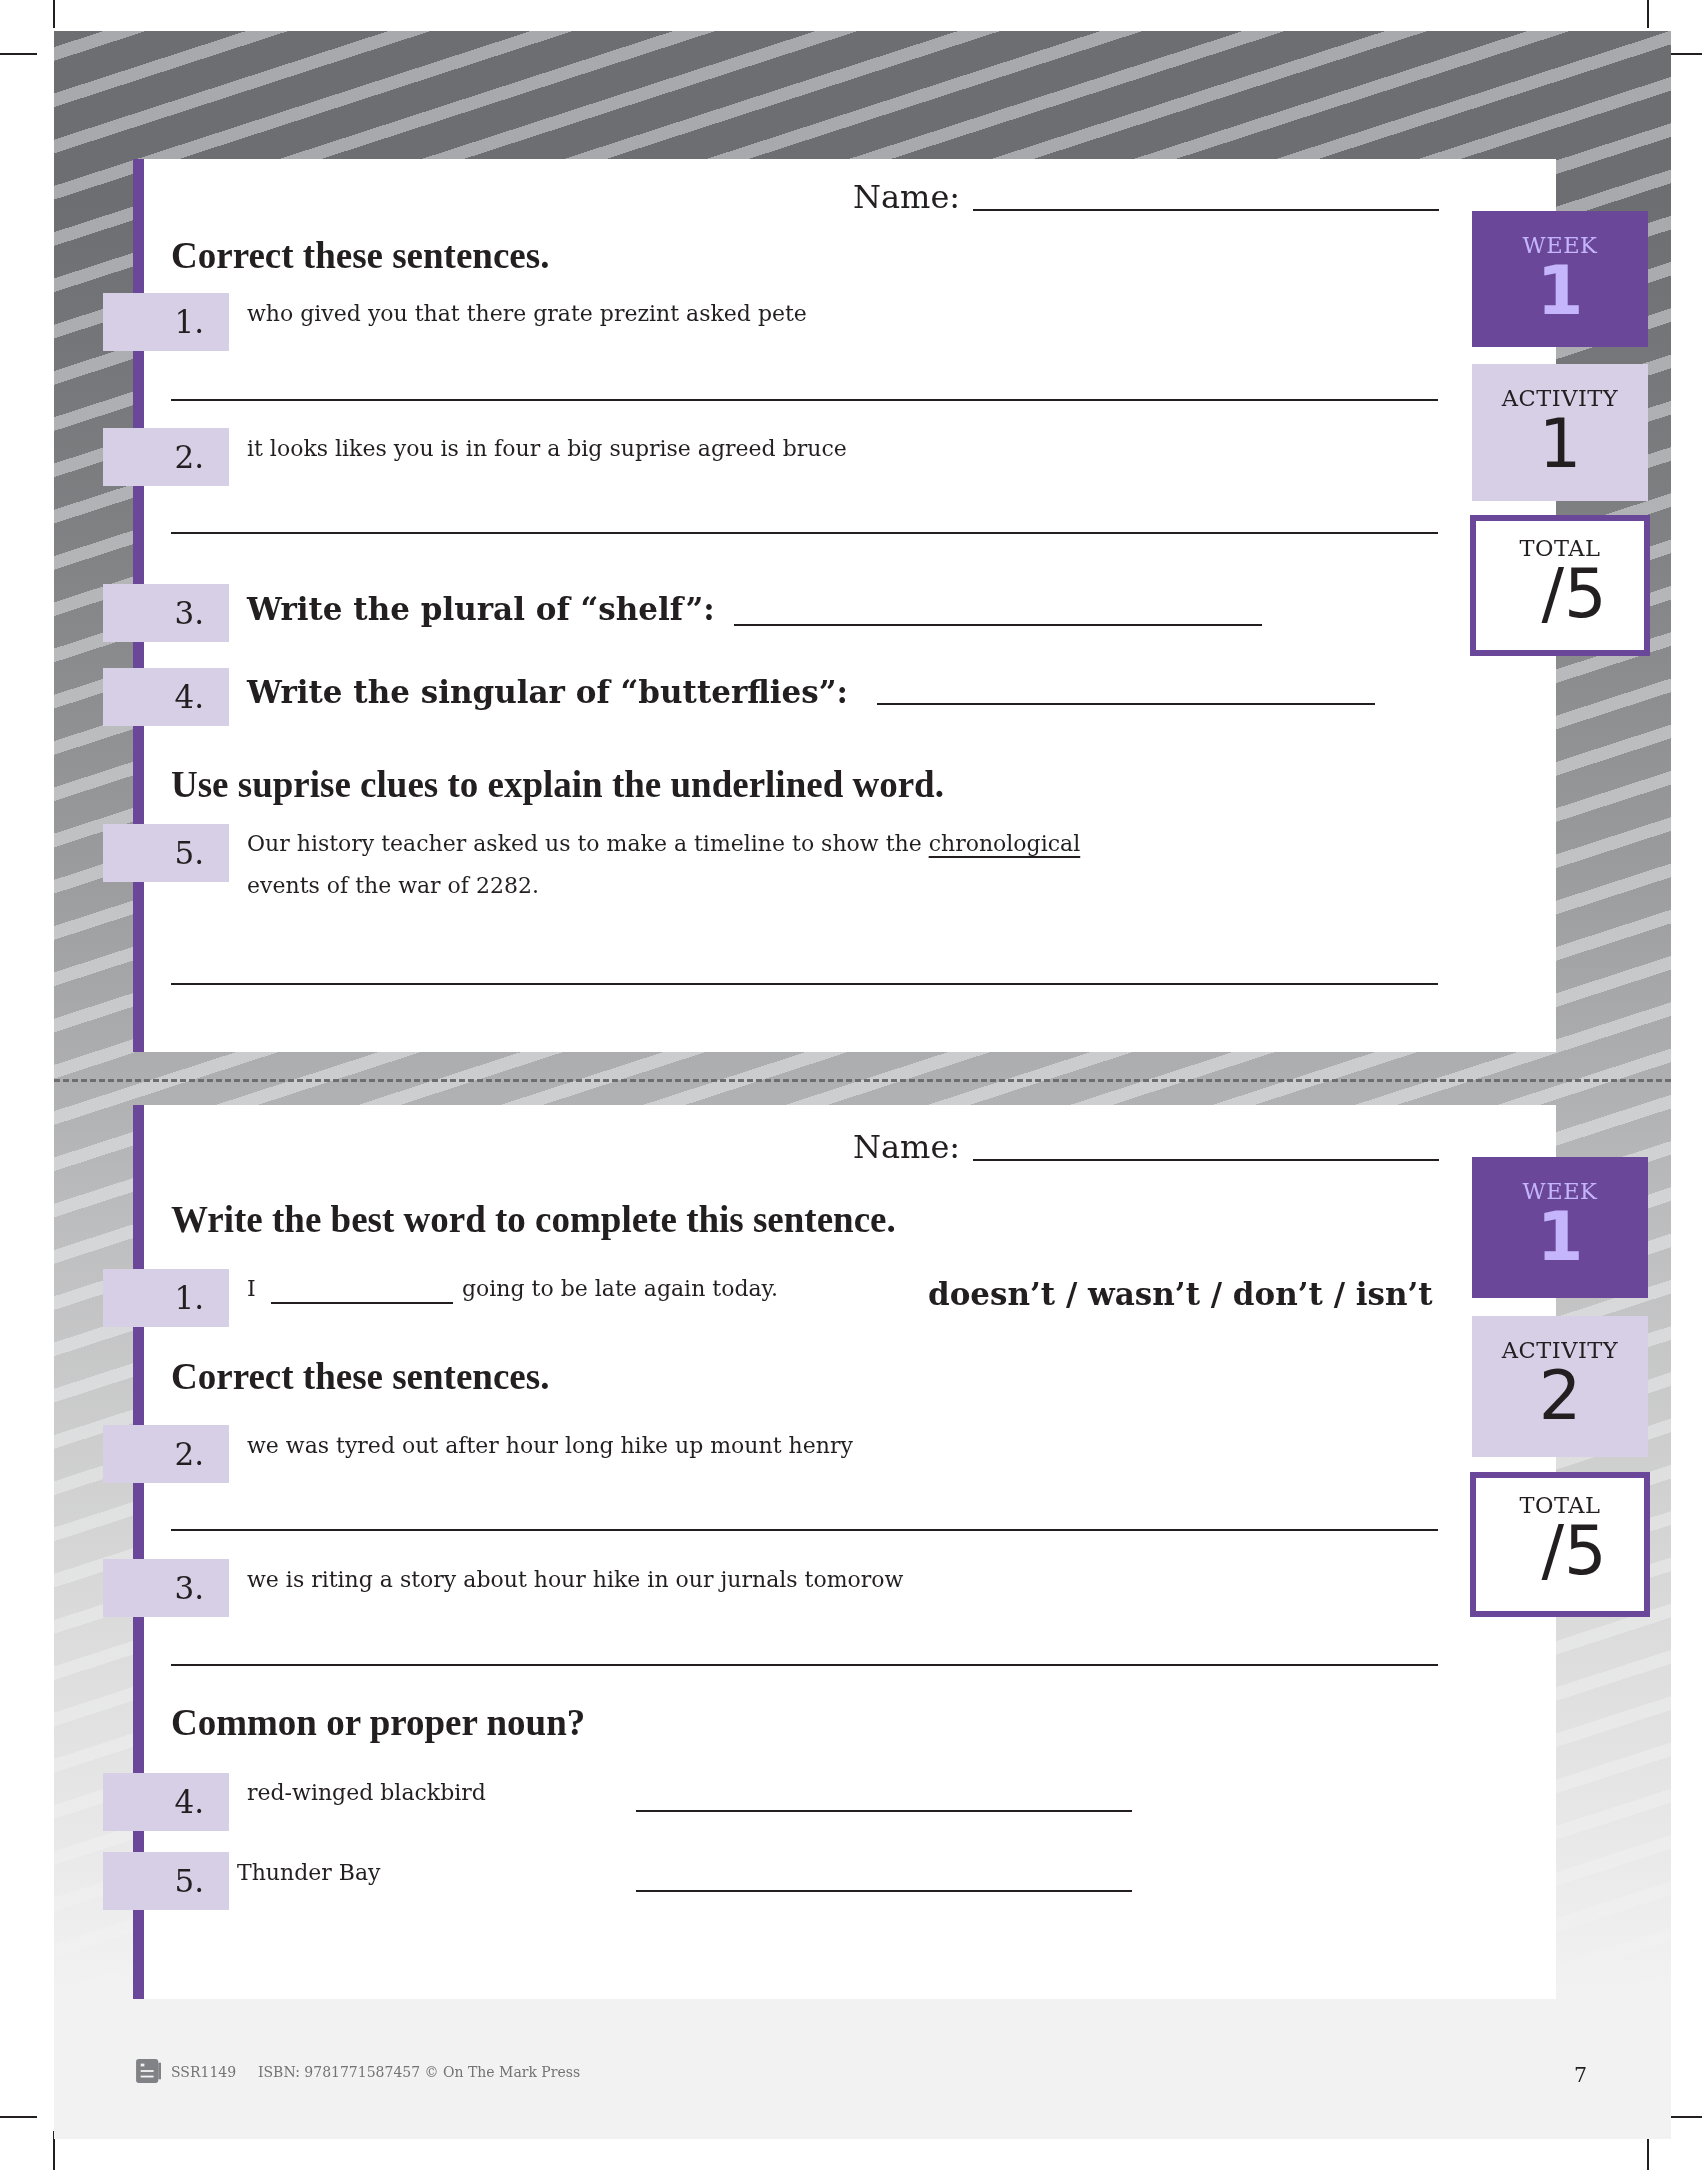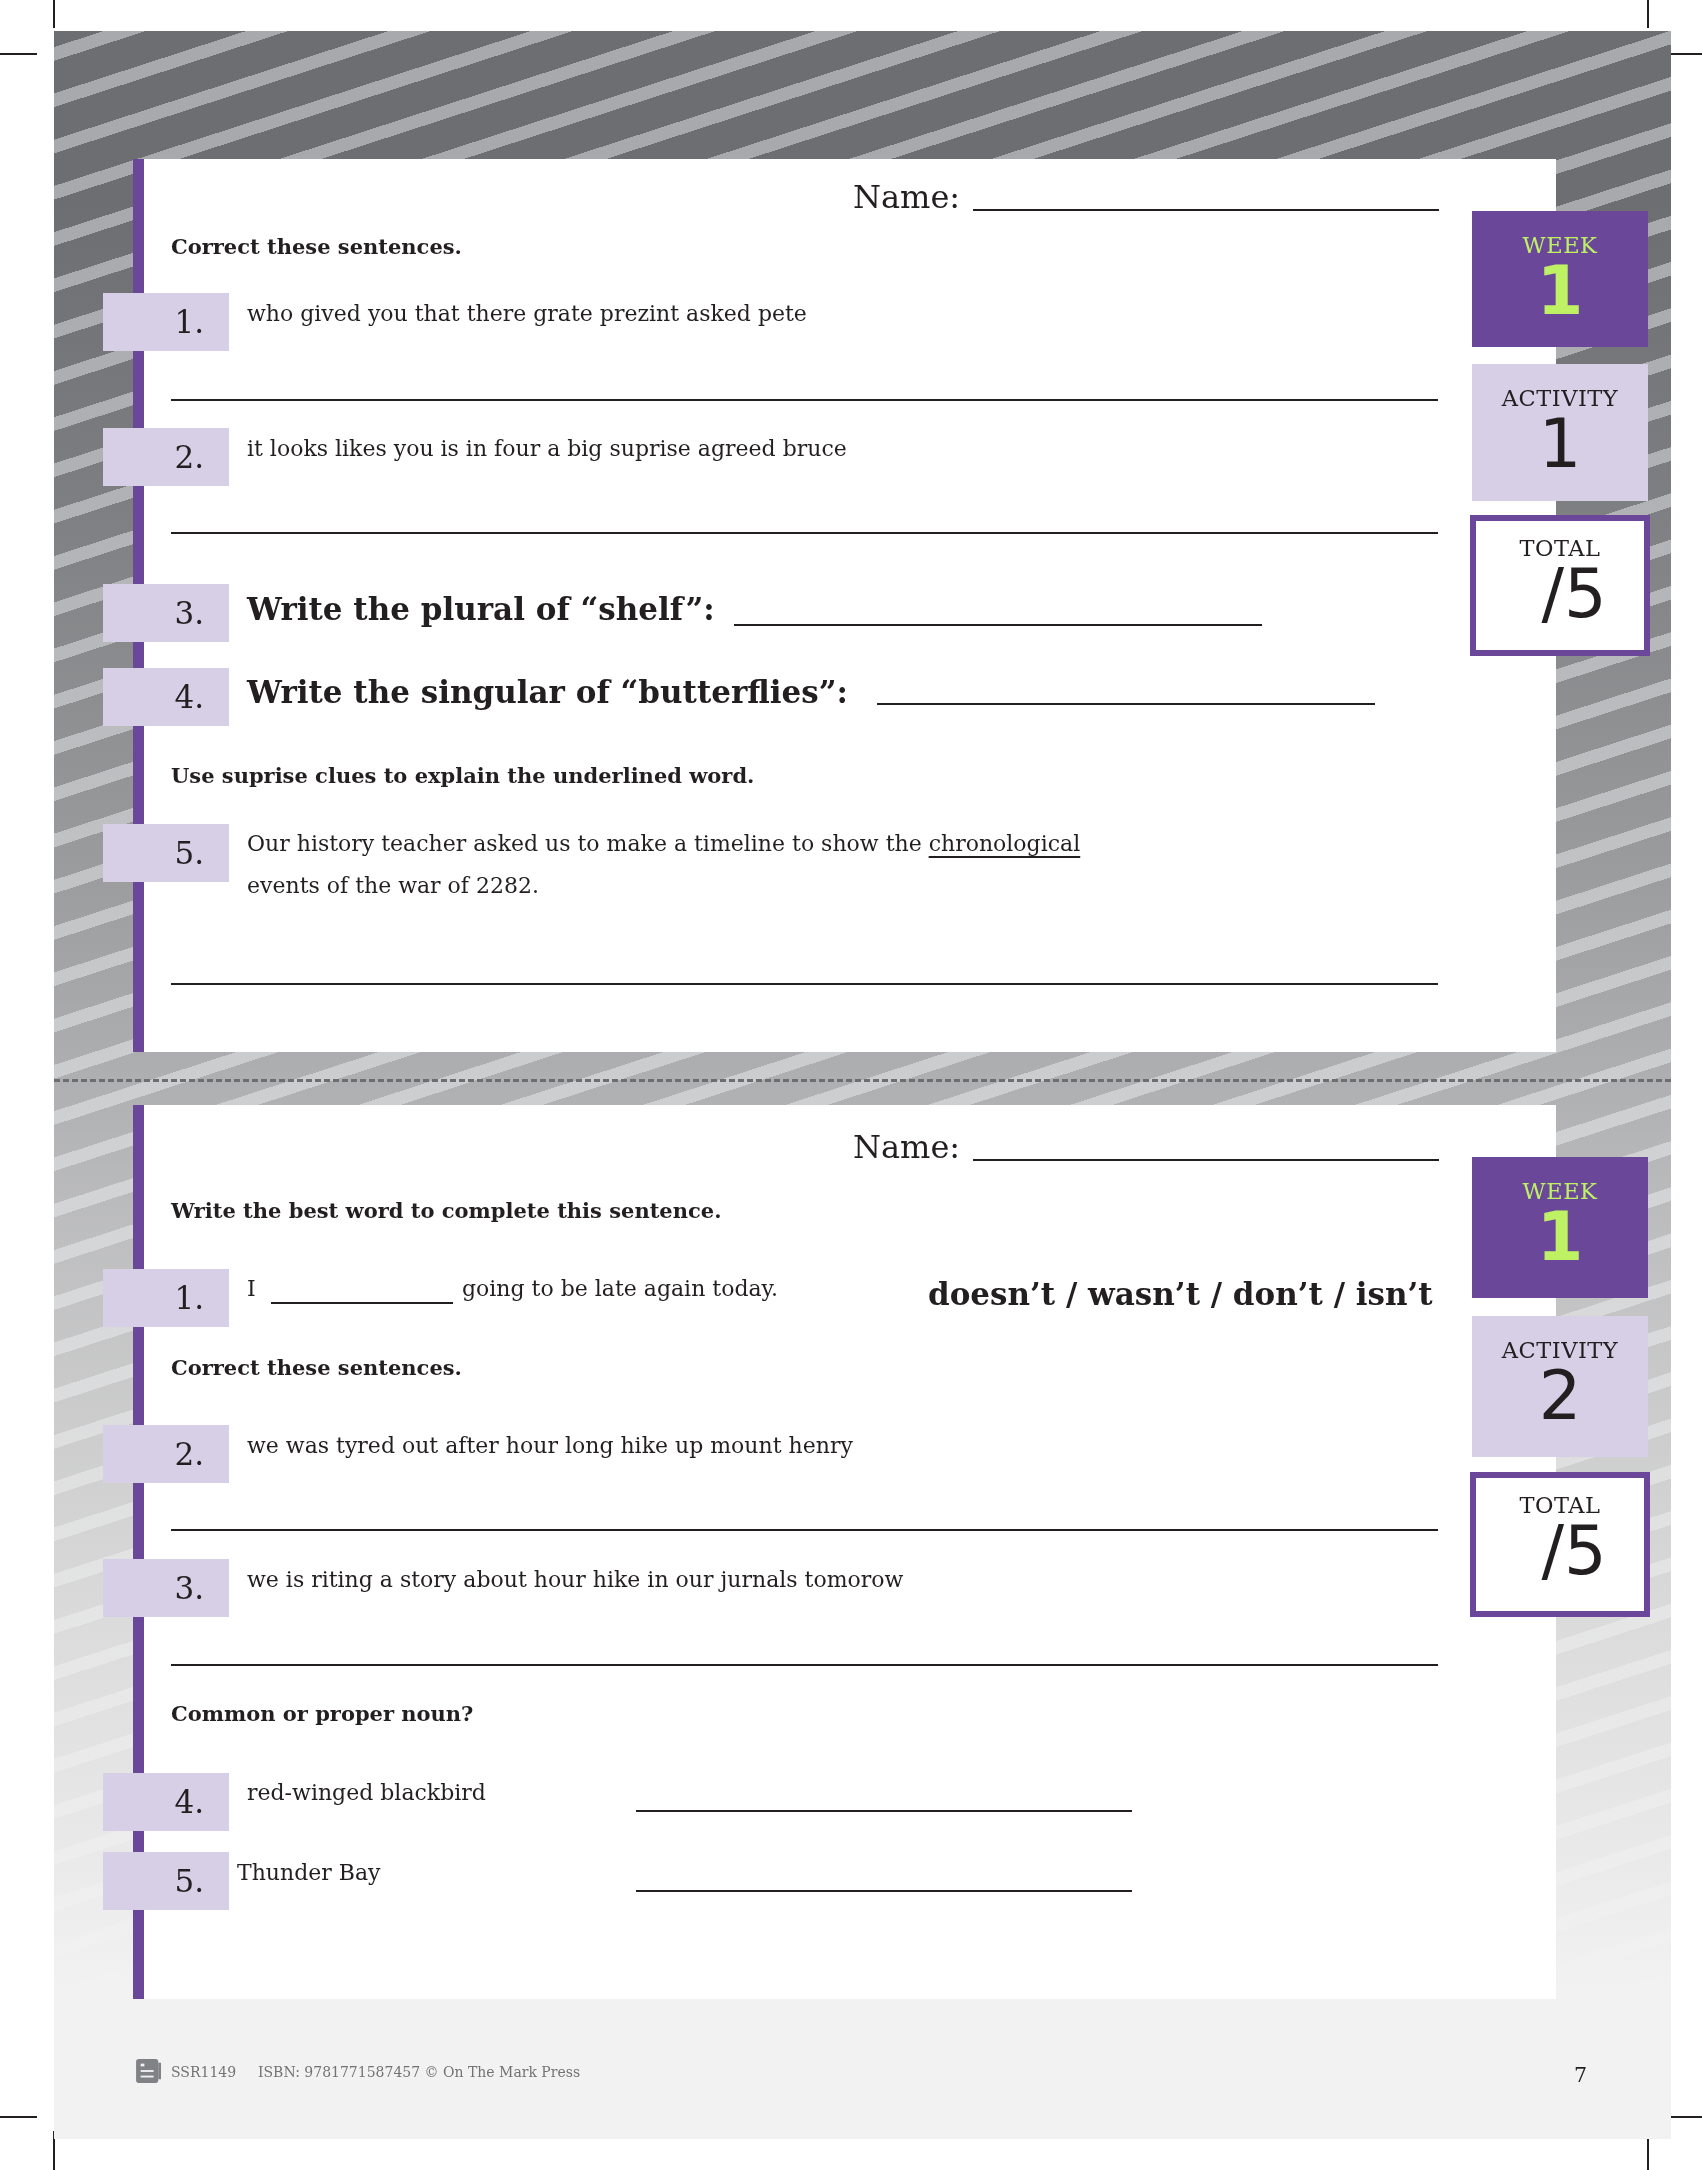--- a/index.html
+++ b/index.html
@@ -34,35 +34,35 @@
   }
   .crop { position: absolute; background: #231f20; }
 
   .card {
     position: absolute; left: 133px; width: 1423px; background: #ffffff;
   }
   .card .bar { position: absolute; left: 0; top: 0; width: 11.2px; height: 100%; background: #6a4799; }
 
   .name-label { position: absolute; font-size: 32px; }
   .rule { position: absolute; height: 1.9px; background: #231f20; }
-  .heading { position: absolute; font-size: 21px; font-weight: bold; white-space: nowrap; }
+  .heading { position: absolute; font-size: 37px; font-weight: bold; white-space: nowrap; font-family: Liberation Serif, serif; }
   .num-badge {
     position: absolute; left: 103px; width: 126px; height: 58px; background: #d6cfe6;
     display: flex; align-items: center; justify-content: flex-end; box-sizing: border-box;
     padding-right: 25px; font-size: 31px;
   }
   .item-text { position: absolute; font-size: 22px; white-space: nowrap; }
   .item-text.bold { font-weight: bold; }
   .underlined { text-decoration: underline; text-underline-offset: 4.7px; text-decoration-thickness: 1.9px; }
 
   .side-box {
     position: absolute; left: 1472px; width: 176px; box-sizing: border-box;
     text-align: center;
   }
-  .week-box { background: #6a4799; color: #bef264; }
+  .week-box { background: #6a4799; color: #c4b5fd; }
   .activity-box { background: #d6cfe6; color: #231f20; }
   .total-box { background: #ffffff; border: 6.6px solid #6a4799; color: #231f20; left: 1470px; width: 180px; }
   .side-label { display: block; font-size: 22.5px; letter-spacing: 0.5px; margin-top: 20.6px; }
   .side-value { display: block; font-family: "DejaVu Sans", "Liberation Sans", sans-serif; font-size: 67px; line-height: 67px; font-weight: bold; }
   .activity-box .side-value { font-weight: normal; }
   .total-value { display: block; font-family: "DejaVu Sans", "Liberation Sans", sans-serif; font-size: 67px; line-height: 67px; padding-left: 28px; }
 
   .dash-line {
     position: absolute; left: 54px; top: 1079px; width: 1617px; height: 0;
     border-top: 3.7px dashed #6d6e71;

